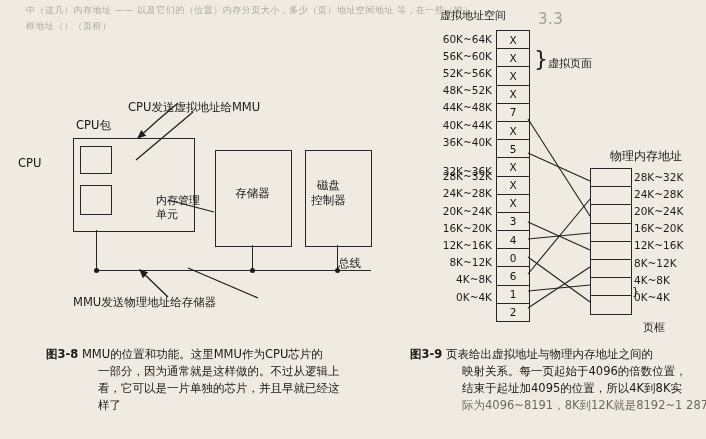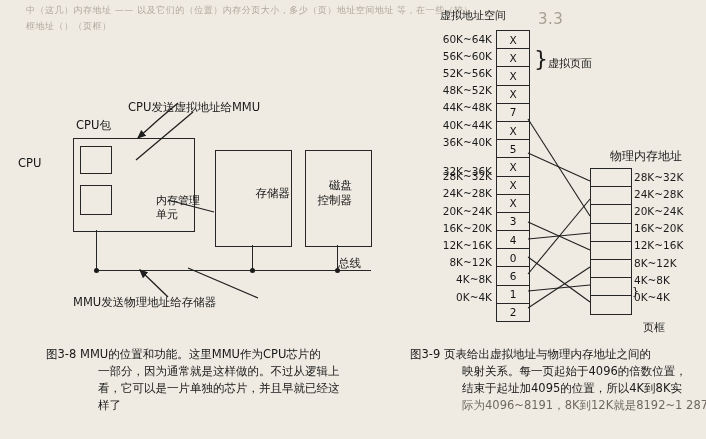--- a/index.html
+++ b/index.html
@@ -40,21 +40,21 @@
   }
   .mem-box{
     position:absolute;left:197px;top:70px;width:75px;height:95px;
     border:1.6px solid #262626;
   }
   .disk-box{
     position:absolute;left:287px;top:70px;width:65px;height:95px;
     border:1.6px solid #262626;
   }
   .box-label{
-    position:absolute;text-align:right;font-size:11.5px;line-height:15px;color:#151515;
+    position:absolute;text-align:center;font-size:11.5px;line-height:15px;color:#151515;
   }
   .lbl-mem{left:197px;top:106px;width:75px;}
   .lbl-disk{left:287px;top:98px;width:47px;}
   .lbl-mmu{left:107px;top:114px;width:68px;font-size:11px;line-height:14px;text-align:left;margin-left:31px;}
   .lbl-cpupkg{left:58px;top:38px;font-size:11.5px;}
   .lbl-cpu{left:0px;top:76px;font-size:11.5px;}
 
   .bus{
     position:absolute;left:78px;top:190px;width:275px;height:0;
     border-top:1.6px solid #262626;
@@ -104,21 +104,21 @@
   }
 
   .brace{position:absolute;font-size:12px;}
 
   
   .caption{
     position:absolute;font-size:11.5px;line-height:17px;color:#181818;
   }
   .cap-left{left:28px;top:346px;width:346px;}
   .cap-right{left:392px;top:346px;width:300px;}
-  .cap-tag{font-weight:normal;}
+  .cap-tag{font-weight:bold;}
   .cap-indent{display:block;padding-left:52px;text-indent:0;}
   .faded{color:#6f6a60;}
 
   svg.overlay{position:absolute;left:0;top:0;width:706px;height:439px;pointer-events:none;}
 </style>
 </head>
 <body>
 
 <div class="page">
 

